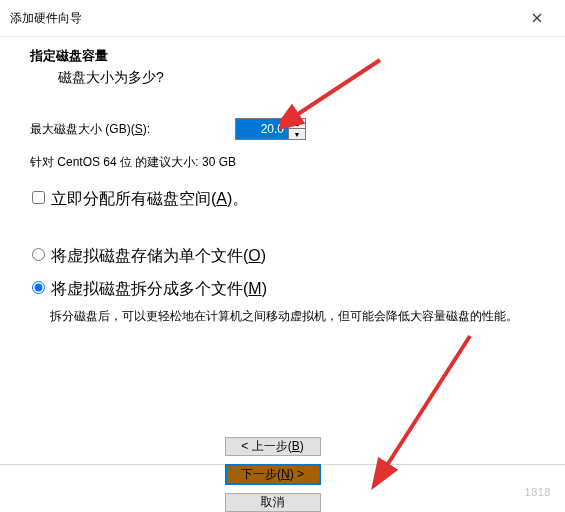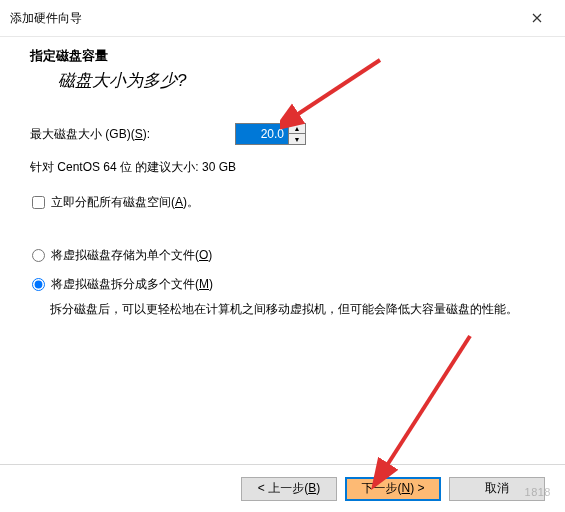--- a/index.html
+++ b/index.html
@@ -25,21 +25,21 @@
   .titlebar .close {
     width: 40px; height: 28px;
     display: flex; align-items: center; justify-content: center;
     font-size: 14px; color: #333;
     cursor: default;
   }
   .header {
     padding: 10px 18px 6px 30px;
   }
   .header .heading { font-weight: bold; font-size: 13px; }
-  .header .sub { padding-left: 28px; padding-top: 4px; font-size: 17px; font-style: italic; }
+  .header .sub { padding-left: 28px; padding-top: 4px; font-size: 14px; }
   .content {
     padding: 8px 30px 0 30px;
   }
   .row-size {
     display: flex;
     align-items: center;
     margin-top: 17px;
     margin-bottom: 14px;
   }
   .row-size .label { flex: 0 0 205px; }
@@ -74,53 +74,54 @@
   }
   .spinbox .btn:last-child { border-bottom: none; }
   .rec { margin-bottom: 18px; }
   .opt {
     display: flex; align-items: flex-start;
     margin-top: 12px;
   }
   .opt input[type=checkbox], .opt input[type=radio] {
     margin: 2px 6px 0 2px;
   }
-  .opt .label { font-size: 12px; text-align: center; }
+  .opt .label { font-size: 16px; text-align: center; }
   .desc {
     margin: 6px 0 0 20px;
     font-size: 12px;
     line-height: 1.7;
     color: #000;
   }
   .gap { height: 24px; }
   .footer {
     position: absolute;
     bottom: 0; left: 0; right: 0;
     height: 48px;
     border-top: 1px solid #d8d8d8;
     display: flex;
     align-items: center;
     justify-content: flex-end;
     padding-right: 20px;
     gap: 8px;
     background: #fff;
+    flex-direction: column;
   }
   .footer button {
     min-width: 96px;
     height: 24px;
     background: #e1e1e1;
     border: 1px solid #adadad;
     font-size: 12px;
     font-family: inherit;
     cursor: default;
     padding: 0 10px;
   }
   .footer button.primary {
     border: 2px solid #0078d7;
-    background: #fdba74;
+    background: #a16207;
   }
   .underline { text-decoration: underline; }
   
   .arrow {
     position: absolute;
     pointer-events: none;
     z-index: 5;
   }
   .watermark {
     position: absolute;

